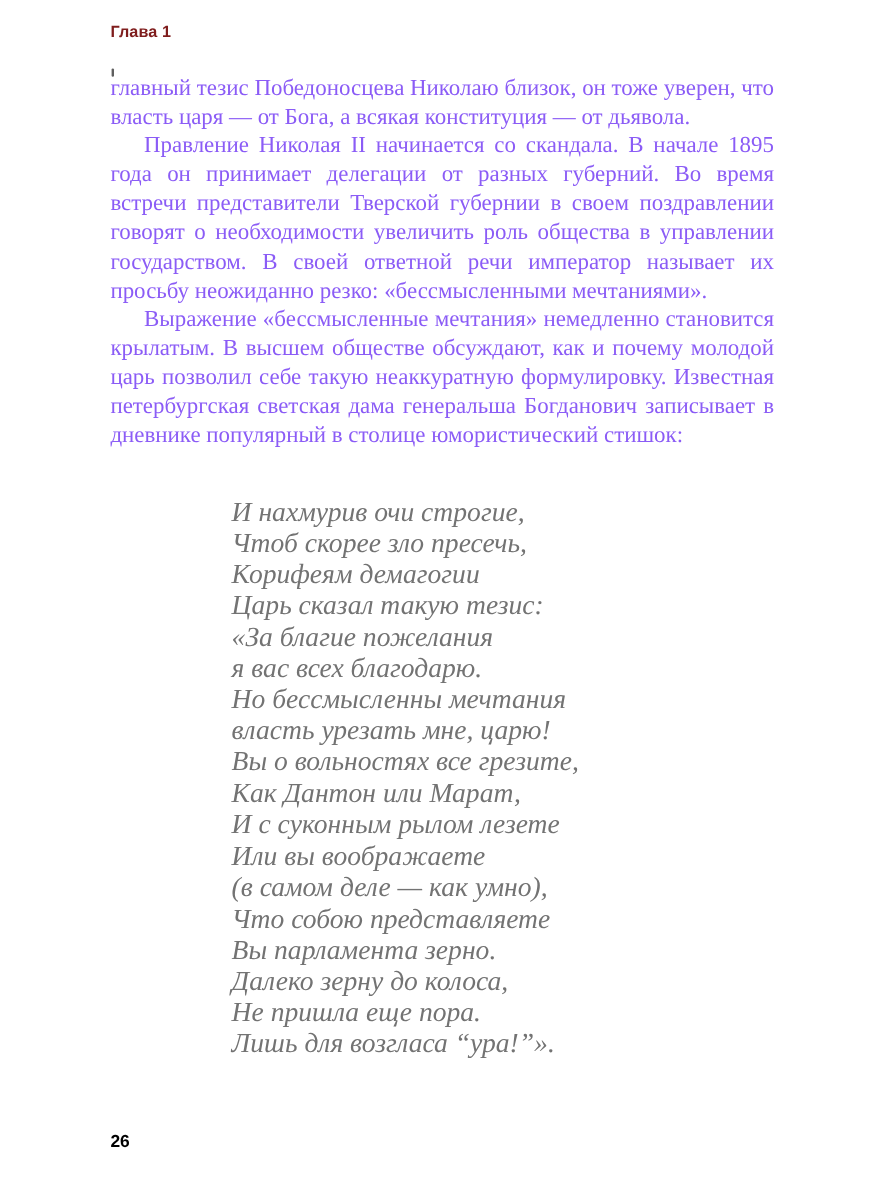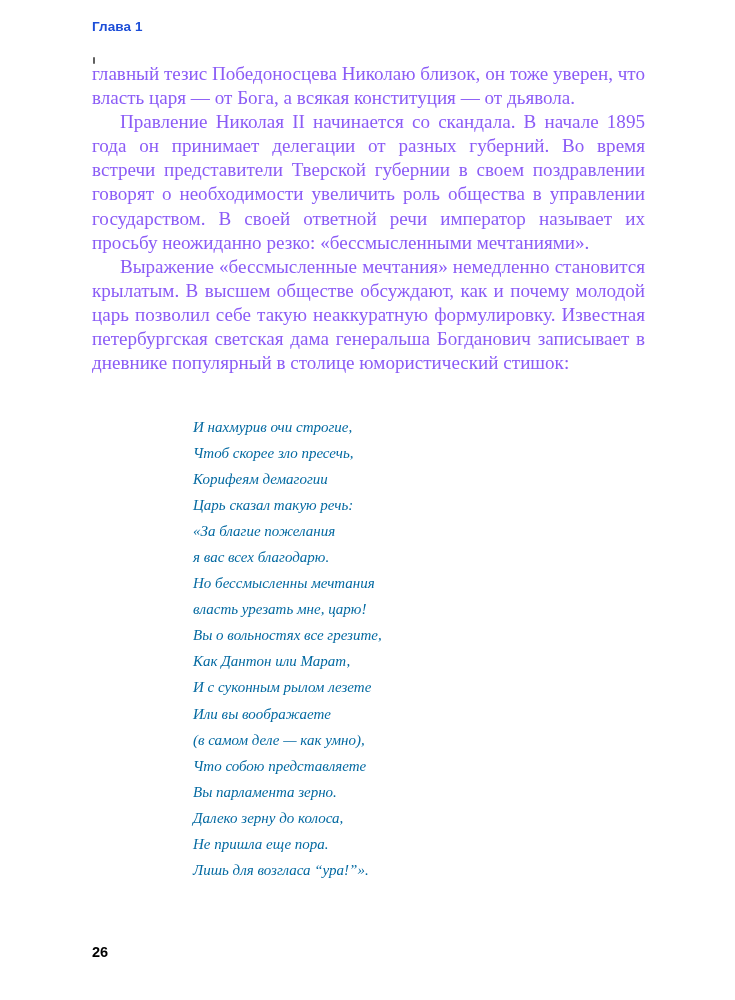--- a/index.html
+++ b/index.html
@@ -22,21 +22,21 @@
 
   
   .running-head {
     position: absolute;
     left: 92px;
     top: 19px;
     font-family: "Liberation Sans", "DejaVu Sans", sans-serif;
     font-weight: bold;
     font-size: 13.5px;
     letter-spacing: 0.1px;
-    color: #1d4ed8;
+    color: #7f1d1d;
     white-space: nowrap;
   }
 
   
   .text-column {
     position: absolute;
     left: 92px;
     top: 62px;
     width: 553px;
   }
@@ -75,25 +75,25 @@
   
   .verse-block {
     position: absolute;
     left: 193px;
     top: 414px;
     width: 420px;
   }
 
   .verse-line {
     margin: 0;
-    font-size: 15px;
+    font-size: 23px;
     line-height: 26.05px;
     font-style: italic;
     white-space: pre;
-    color: #0369a1;
+    color: #737373;
   }
 
   
   .folio {
     position: absolute;
     left: 92px;
     top: 944px;
     font-family: "Liberation Sans", "DejaVu Sans", sans-serif;
     font-weight: bold;
     font-size: 14.5px;
@@ -112,21 +112,21 @@
   <div class="text-column">
     <p class="body-par continuation">главный тезис Победоносцева Николаю близок, он тоже уверен, что власть царя — от Бога, а всякая конституция — от дьявола.</p>
     <p class="body-par indented">Правление Николая II начинается со скандала. В начале 1895 года он принимает делегации от разных губерний. Во время встречи представители Тверской губернии в своем поздравлении говорят о необходимости увеличить роль общества в управлении государством. В своей ответной речи император называет их просьбу неожиданно резко: «бессмысленными мечтаниями».</p>
     <p class="body-par indented">Выражение «бессмысленные мечтания» немедленно становится крылатым. В высшем обществе обсуждают, как и почему молодой царь позволил себе такую неаккуратную формулировку. Известная петербургская светская дама генеральша Богданович записывает в дневнике популярный в столице юмористический стишок:</p>
   </div>
 
   <div class="verse-block">
     <p class="verse-line">И нахмурив очи строгие,</p>
     <p class="verse-line">Чтоб скорее зло пресечь,</p>
     <p class="verse-line">Корифеям демагогии</p>
-    <p class="verse-line">Царь сказал такую речь:</p>
+    <p class="verse-line">Царь сказал такую тезис:</p>
     <p class="verse-line">«За благие пожелания</p>
     <p class="verse-line">я вас всех благодарю.</p>
     <p class="verse-line">Но бессмысленны мечтания</p>
     <p class="verse-line">власть урезать мне, царю!</p>
     <p class="verse-line">Вы о вольностях все грезите,</p>
     <p class="verse-line">Как Дантон или Марат,</p>
     <p class="verse-line">И с суконным рылом лезете</p>
     <p class="verse-line">Или вы воображаете</p>
     <p class="verse-line">(в самом деле — как умно),</p>
     <p class="verse-line">Что собою представляете</p>

